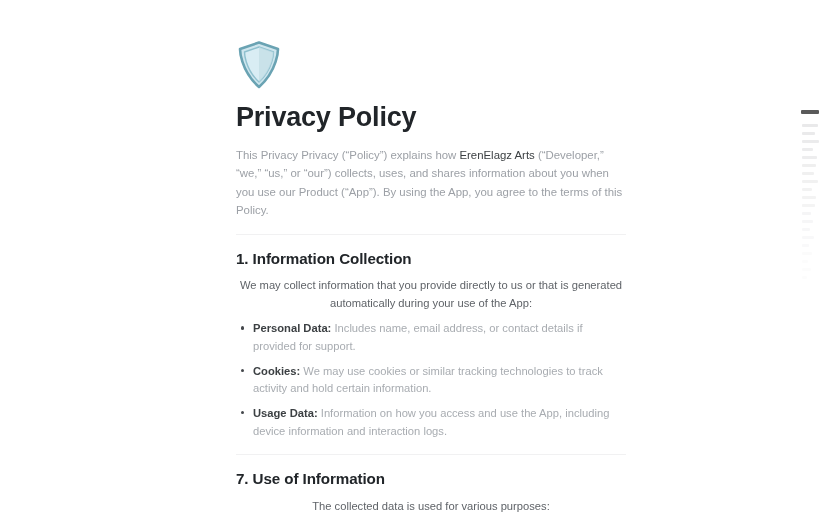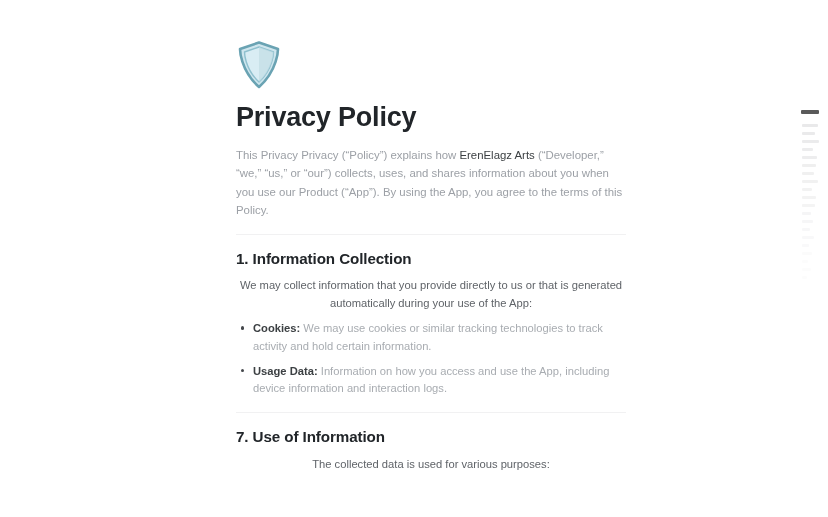--- a/index.html
+++ b/index.html
@@ -167,20 +167,21 @@
     <h1 class="page-title">Privacy Policy</h1>
 
     <p class="intro"><span>This Privacy Privacy (“Policy”) explains how </span><span class="strong">ErenElagz Arts</span><span> (“Developer,” “we,” “us,” or “our”) collects, uses, and shares information about you when you use our Product (“App”). By using the App, you agree to the terms of this Policy.</span></p>
 
     <hr class="divider">
 
     <div class="section">
       <h2 class="section-heading">1. Information Collection</h2>
       <p class="section-lead">We may collect information that you provide directly to us or that is generated automatically during your use of the App:</p>
       <ul class="bullets">
+        <li><span class="term">Personal Data:</span><span> Includes name, email address, or contact details if provided for support.</span></li>
         <li><span class="term">Cookies:</span><span> We may use cookies or similar tracking technologies to track activity and hold certain information.</span></li>
         <li><span class="term">Usage Data:</span><span> Information on how you access and use the App, including device information and interaction logs.</span></li>
       </ul>
     </div>
 
     <hr class="divider">
 
     <div class="section">
       <h2 class="section-heading">7. Use of Information</h2>
       <p class="section-lead">The collected data is used for various purposes:</p>

